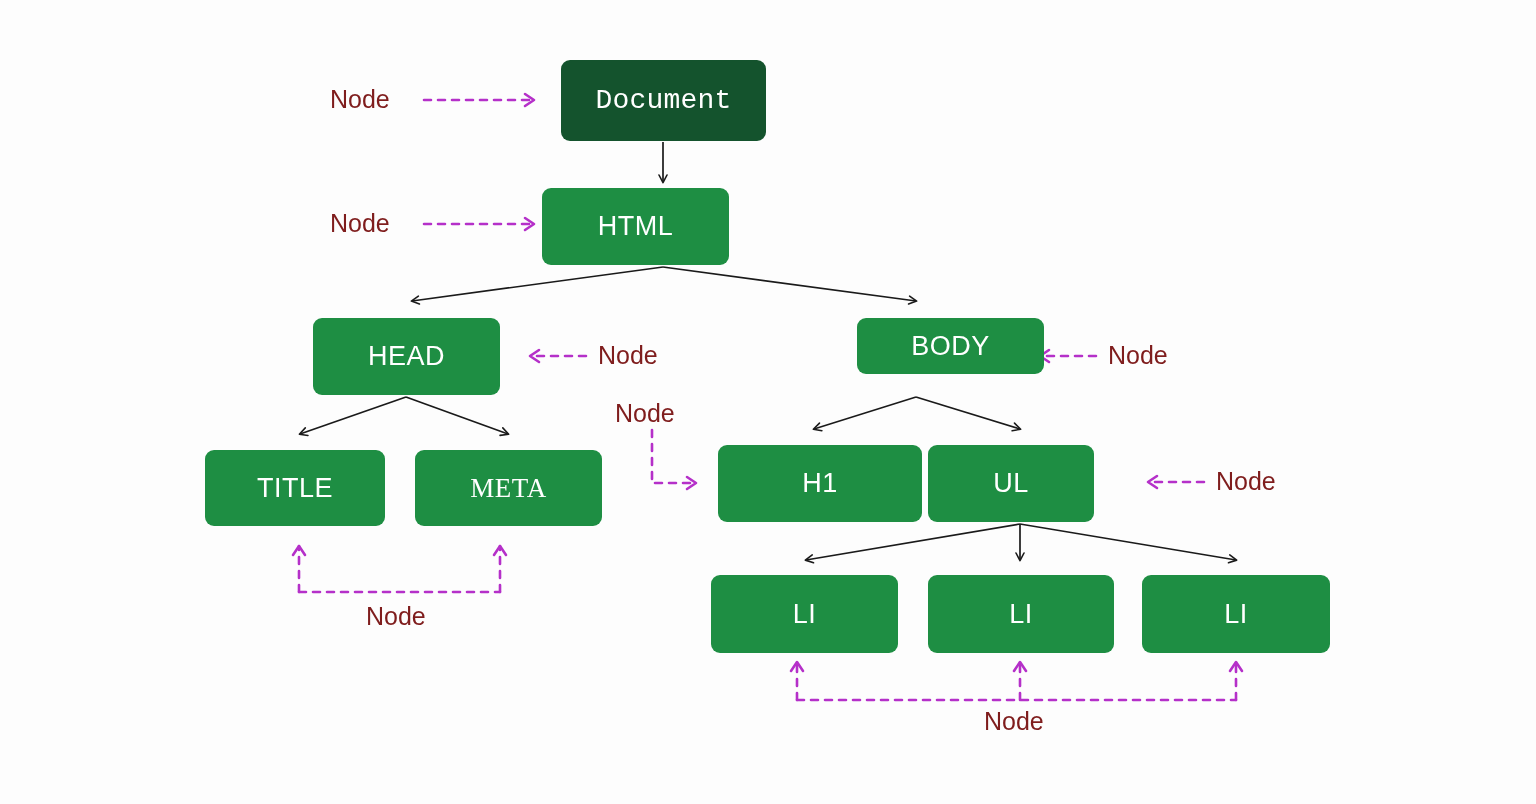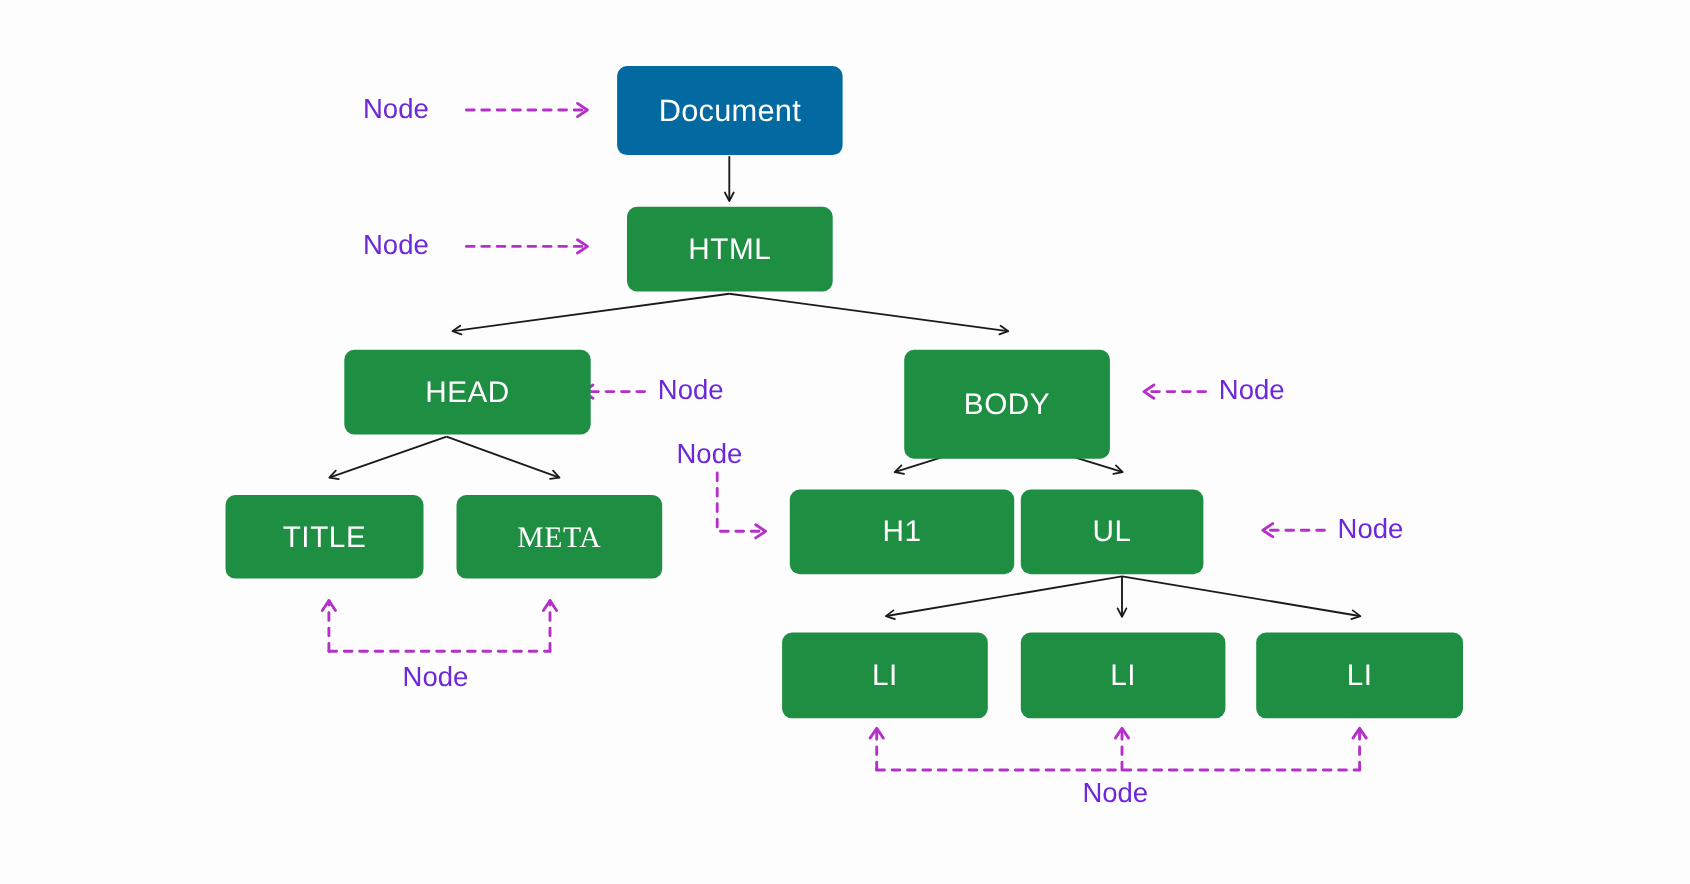--- a/index.html
+++ b/index.html
@@ -34,33 +34,33 @@
     justify-content: center;
     border-radius: 9px;
     color: #ffffff;
     font-family: "Liberation Sans", sans-serif;
     font-weight: 400;
     letter-spacing: 0.5px;
     box-sizing: border-box;
     z-index: 3;
   }
   .node-box.green { background: #1e8e43; }
-  .node-box.purple { background: #0369a1; }
+  .node-box.purple { background: #14532d; font-family: Liberation Mono, monospace; }
   .node-box .box-label {
     font-size: 27px;
     line-height: 1;
     white-space: nowrap;
   }
   .node-box.purple .box-label {
     font-size: 28px;
     letter-spacing: 0.2px;
   }
   .ann-label {
     position: absolute;
-    color: #6d28d9;
+    color: #7f1d1d;
     font-family: "Liberation Sans", sans-serif;
     font-size: 25px;
     line-height: 1;
     white-space: nowrap;
     z-index: 4;
   }
 </style>
 </head>
 <body>
 
@@ -136,29 +136,29 @@
       <path d="M1020,700 L1020,662" marker-end="url(#ah-purple)"></path>
       <path d="M1236,700 L1236,662" marker-end="url(#ah-purple)"></path>
       <line x1="797" y1="700" x2="1236" y2="700"></line>
     </g>
   </svg>
 
   <div class="node-box purple" style="left:561px; top:60px; width:205px; height:81px;">
     <span class="box-label">Document</span>
   </div>
 
-  <div class="node-box green" style="left:570px; top:188px; width:187px; height:77px;">
+  <div class="node-box green" style="left:542px; top:188px; width:187px; height:77px;">
     <span class="box-label">HTML</span>
   </div>
 
-  <div class="node-box green" style="left:313px; top:318px; width:224px; height:77px;">
+  <div class="node-box green" style="left:313px; top:318px; width:187px; height:77px;">
     <span class="box-label">HEAD</span>
   </div>
 
-  <div class="node-box green" style="left:822px; top:318px; width:187px; height:99px;">
+  <div class="node-box green" style="left:857px; top:318px; width:187px; height:56px;">
     <span class="box-label">BODY</span>
   </div>
 
   <div class="node-box green" style="left:205px; top:450px; width:180px; height:76px;">
     <span class="box-label">TITLE</span>
   </div>
 
   <div class="node-box green" style="left:415px; top:450px; width:187px; height:76px;font-family:Liberation Serif, serif;">
     <span class="box-label">META</span>
   </div>

